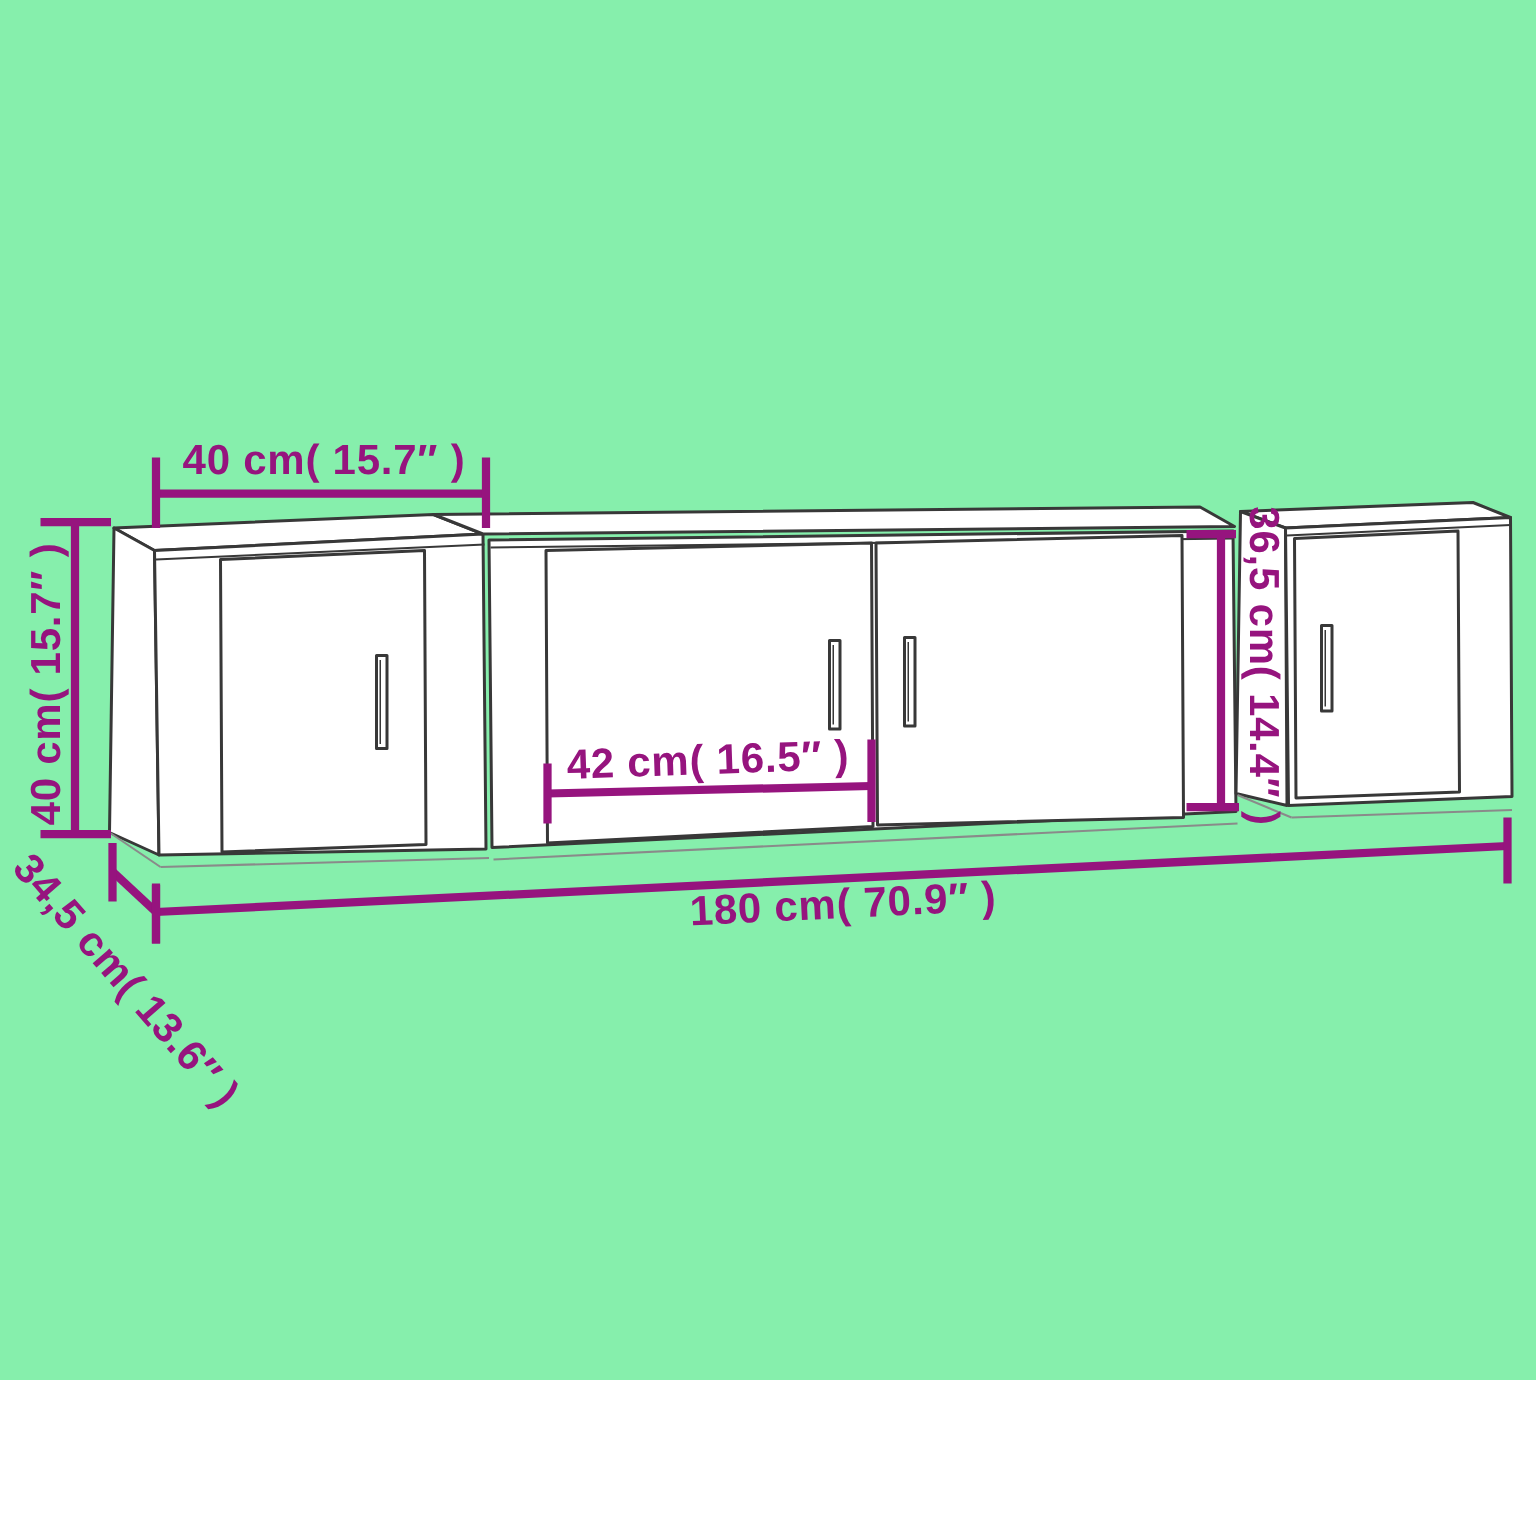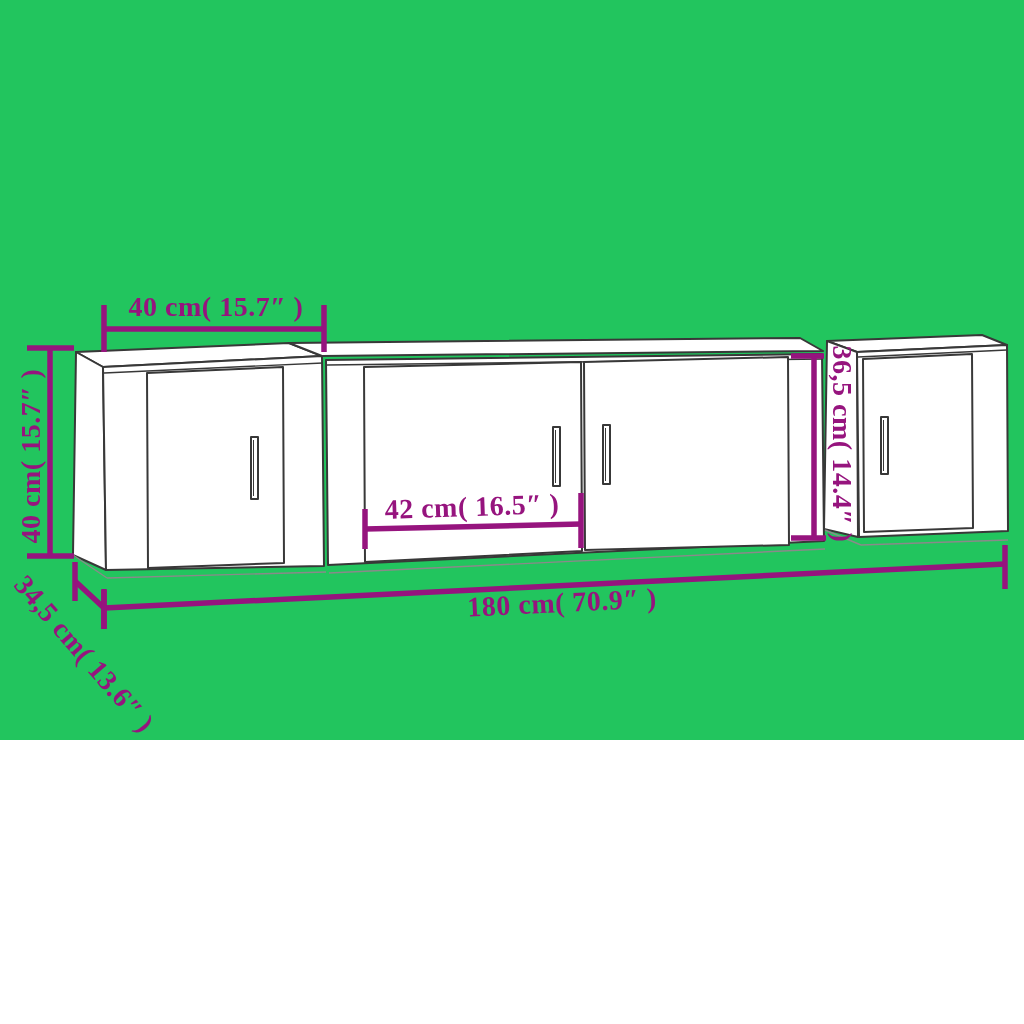--- a/index.html
+++ b/index.html
@@ -1,18 +1,18 @@
 <!DOCTYPE html>
 <html><head>
 <meta charset="utf-8">
 <style>
   html,body{margin:0;padding:0;background:#fff;}
   .stage{
-    position:relative;width:1024px;height:740px;background:#22c55e;
-    font-family:Liberation Serif, serif;overflow:hidden;
+    position:relative;width:1024px;height:920px;background:#86efac;
+    font-family:Liberation Sans, sans-serif;overflow:hidden;
   }
   .stage svg{position:absolute;left:0;top:0;}
   .dim-label{
     position:absolute;color:#96147e;font-weight:bold;font-size:28px;
     letter-spacing:.5px;white-space:nowrap;transform-origin:center center;
     line-height:1;user-select:none;
   }
   .lbl-top    {left:216px;top:307px;transform:translate(-50%,-50%);}
   .lbl-left   {left:31px;top:456px;transform:translate(-50%,-50%) rotate(-90deg);}
   .lbl-depth  {left:84px;top:654px;transform:translate(-50%,-50%) rotate(49deg);}

